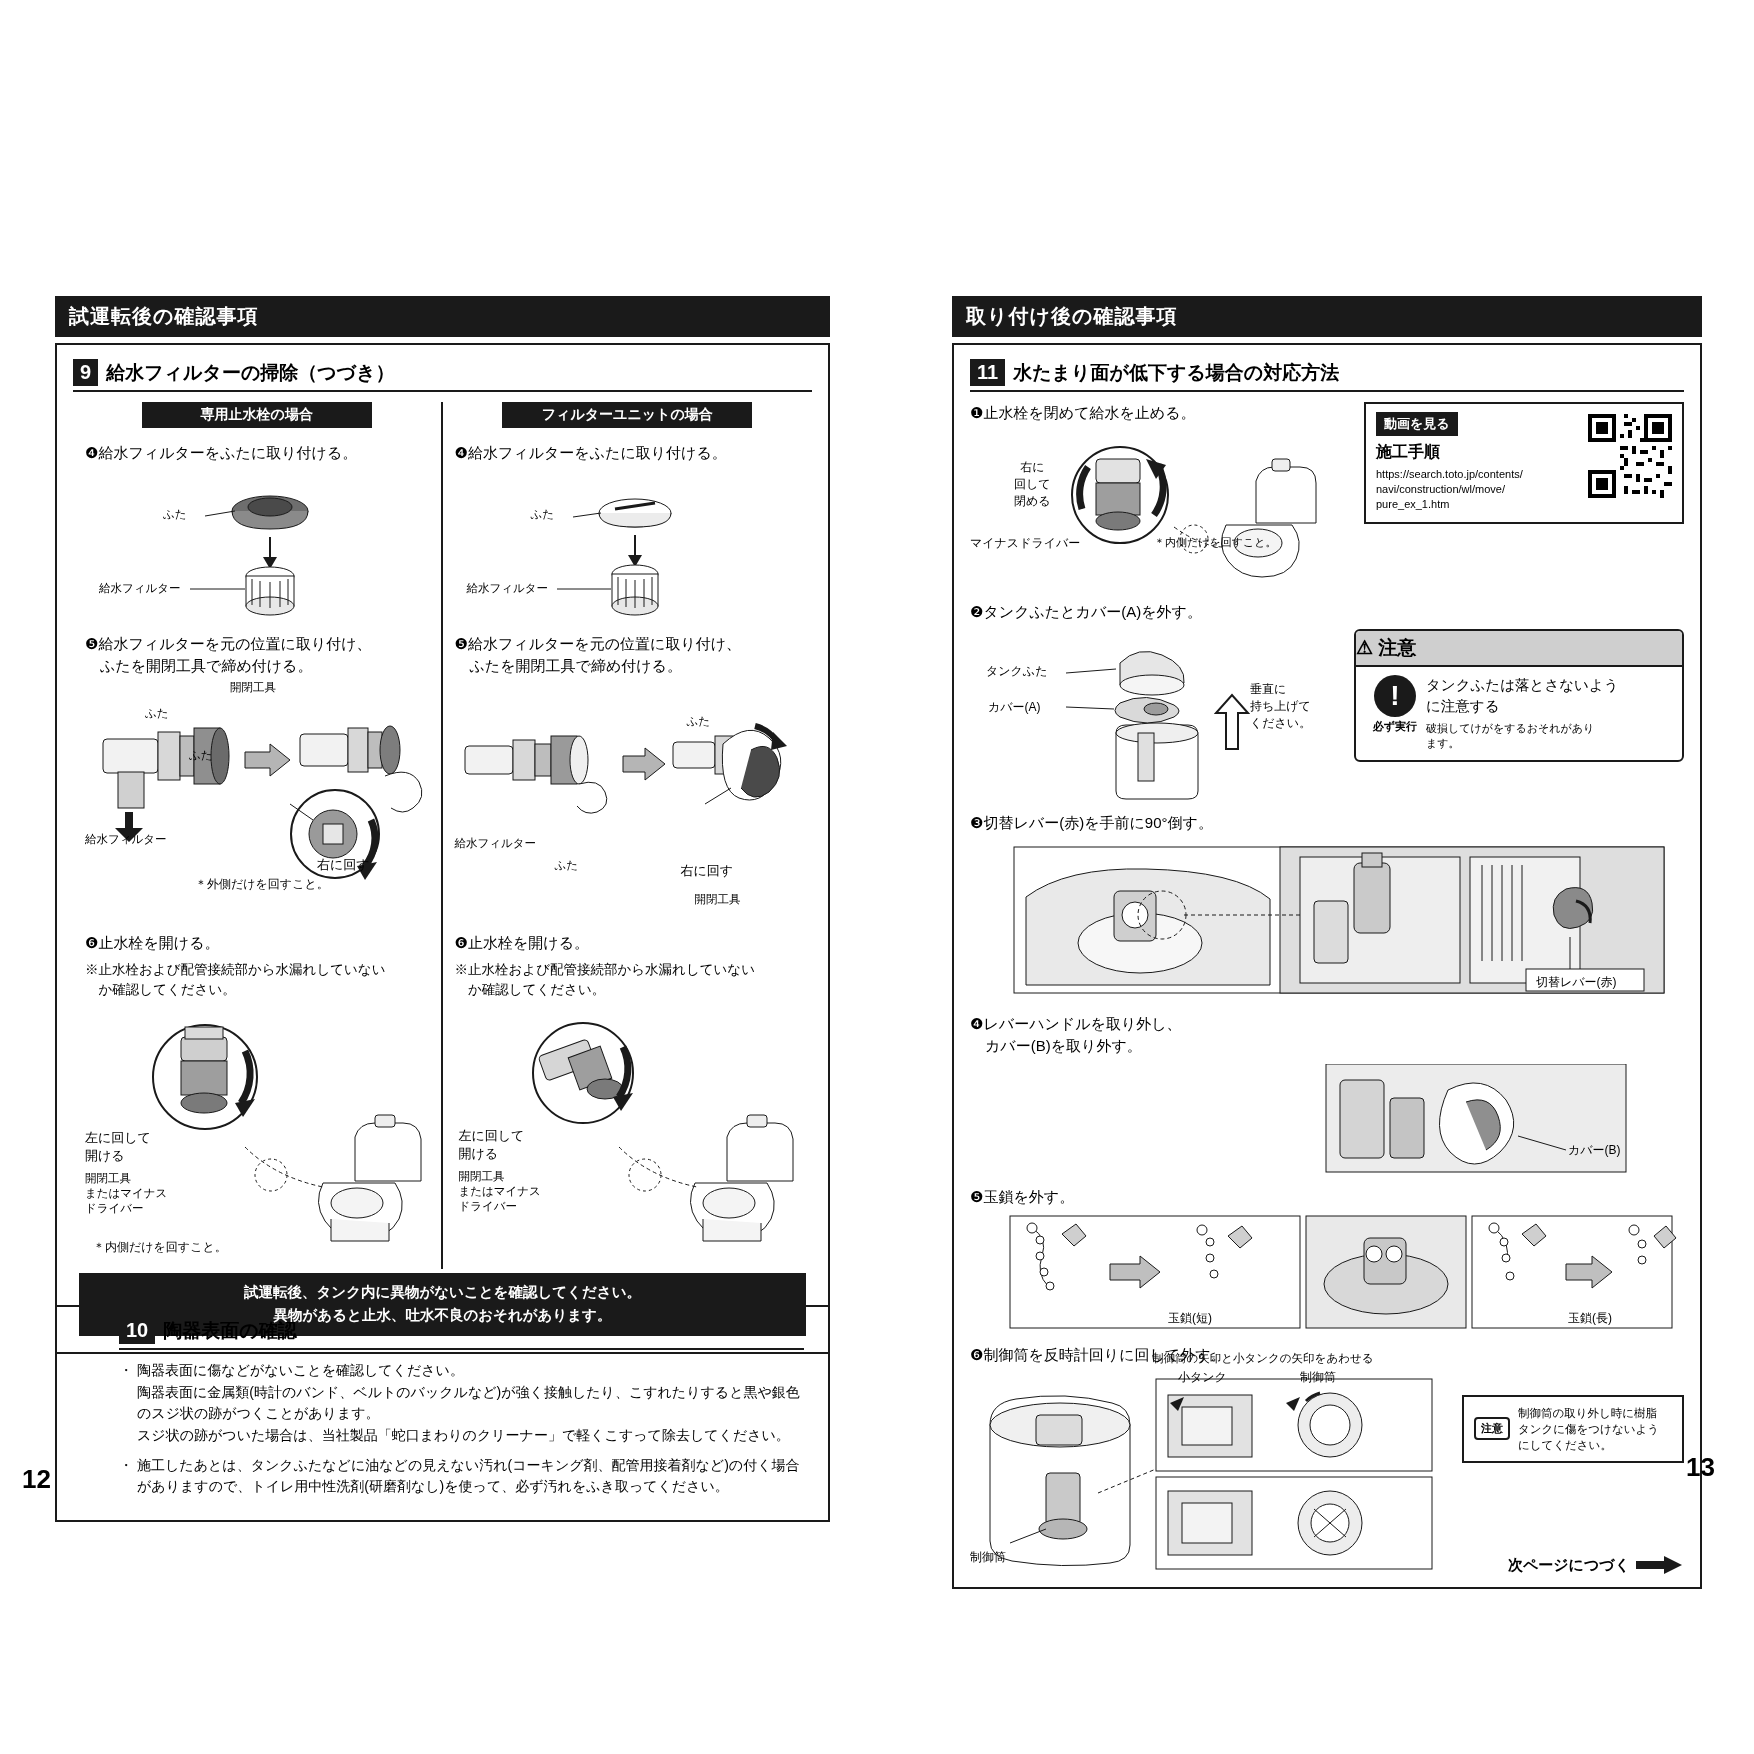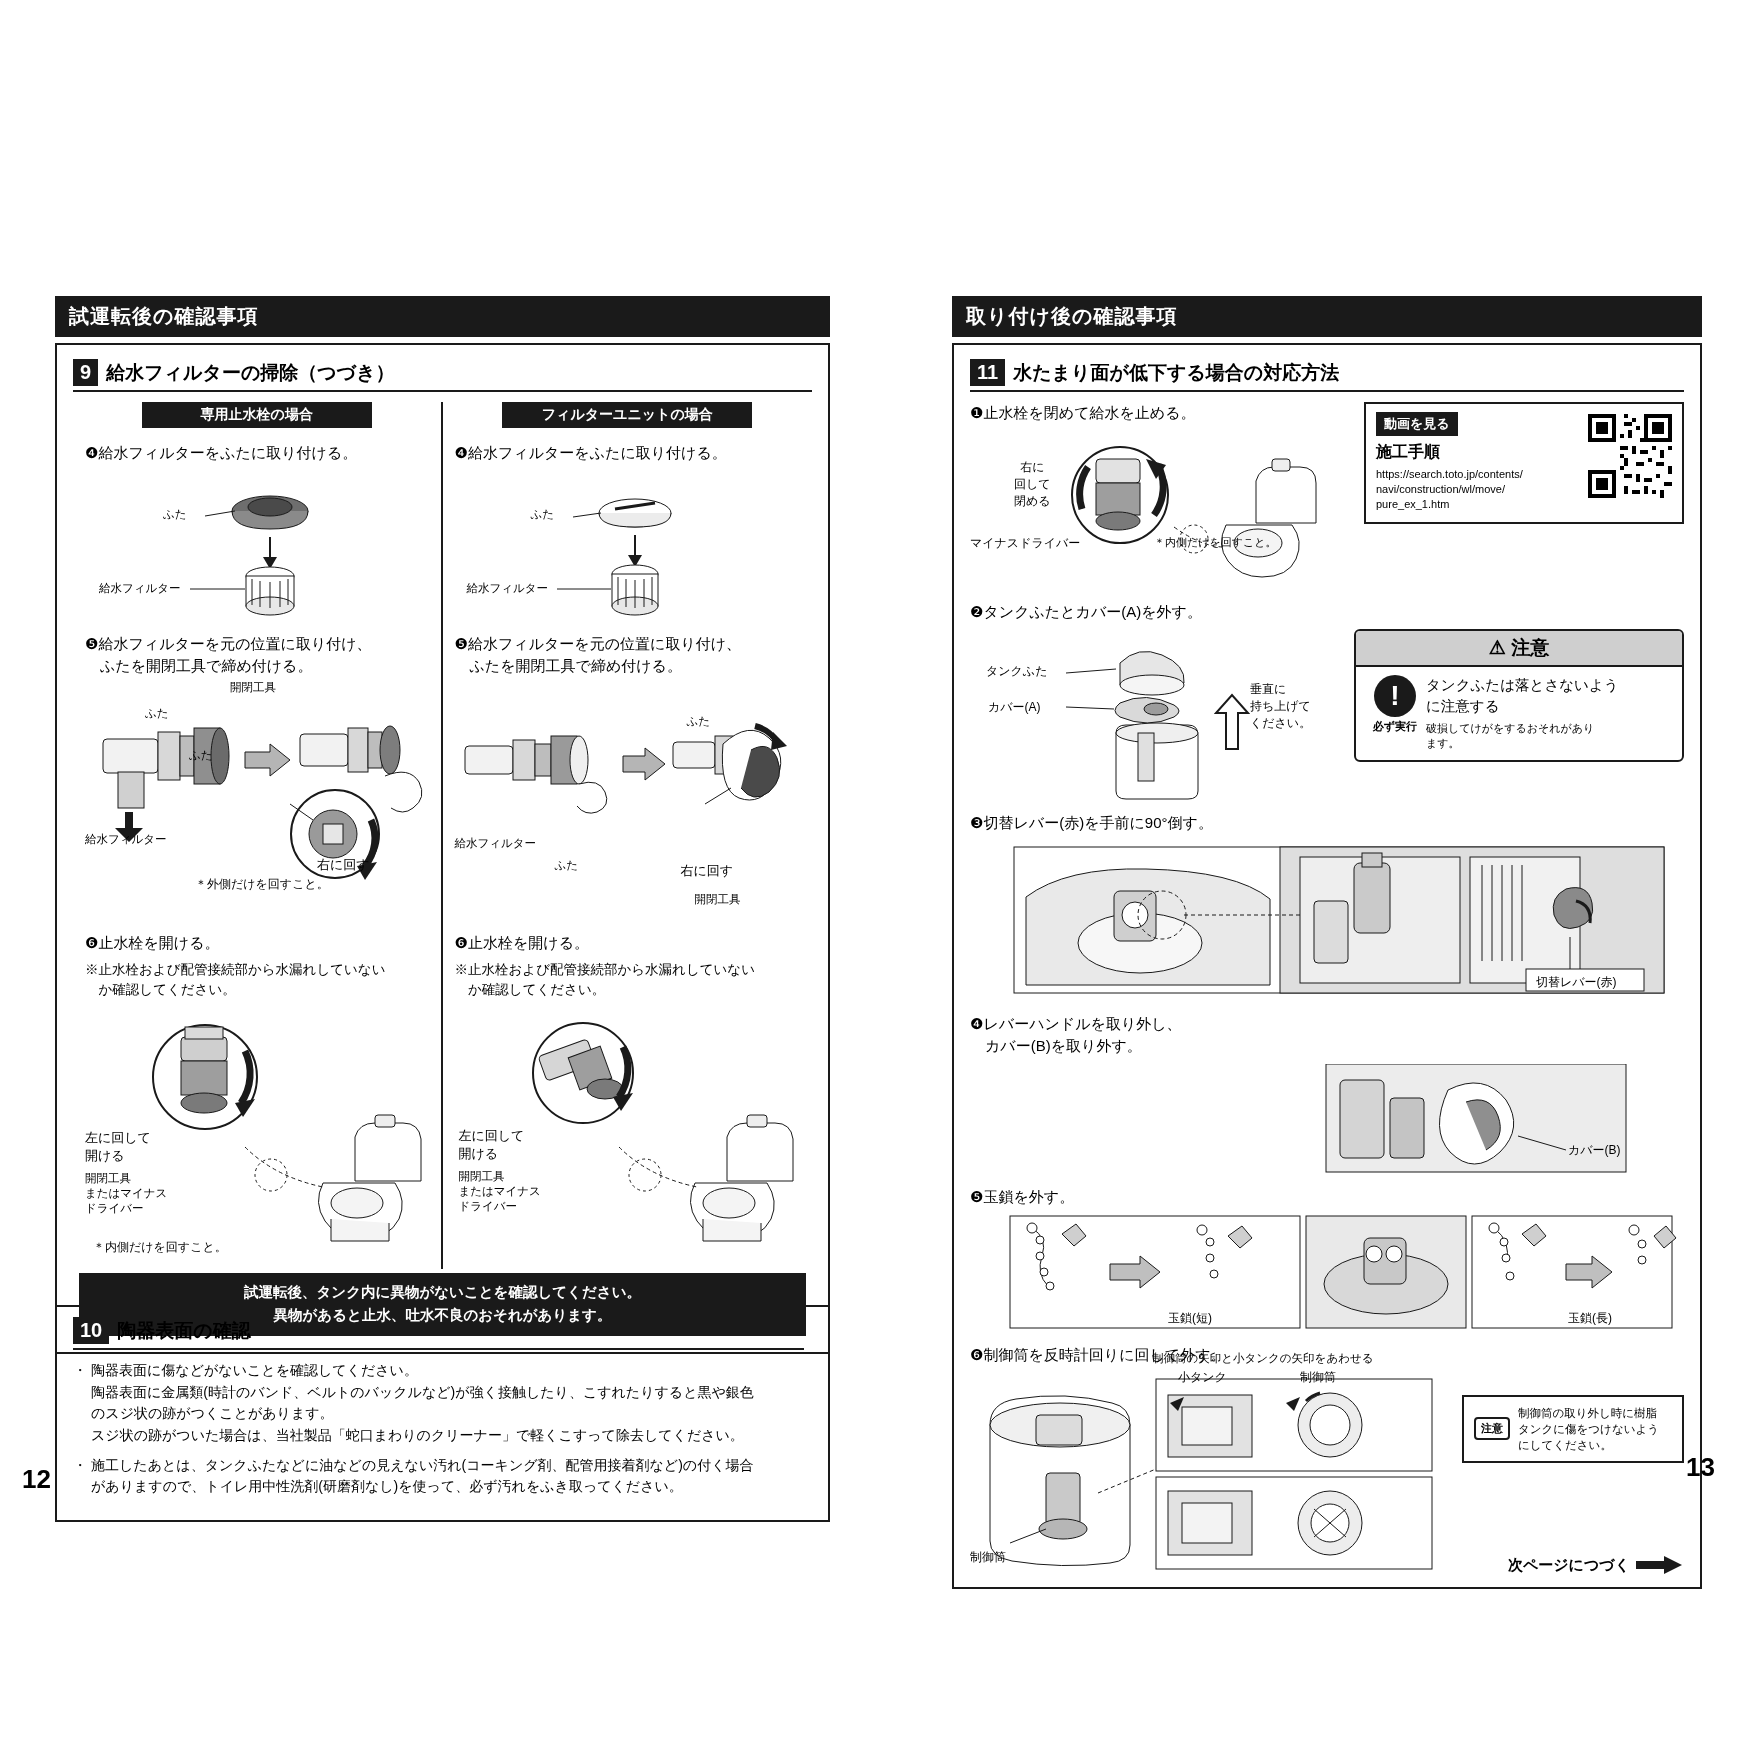--- a/index.html
+++ b/index.html
@@ -123,21 +123,21 @@
 
   #sec10 {
     position: absolute;
     left: 55px;
     top: 1305px;
     width: 775px;
     border: 2px solid #1a1a1a;
     box-sizing: border-box;
     padding: 0 0 14px 0;
   }
-  #sec10 .inner { padding: 10px 24px 0 16px; }
+  #sec10 .inner { padding: 10px 24px 0 16px; margin-left: 46px; }
   .bullet-list {
     font-size: 14px;
     line-height: 1.55;
     margin: 4px 0 0 0;
     padding: 0;
     list-style: none;
   }
   .bullet-list li { margin-bottom: 8px; display: flex; }
   .bullet-list li .dot { margin-right: 4px; }
 
@@ -183,21 +183,20 @@
   }
   .caution-box {
     border: 2px solid #1a1a1a;
     border-radius: 6px;
     width: 330px;
     box-sizing: border-box;
     overflow: hidden;
   }
   .caution-head {
     background: #cfcfcf;
-    text-align: center;
     font-size: 19px;
     font-weight: bold;
     padding: 4px 0;
     border-bottom: 2px solid #1a1a1a;
   }
   .caution-body { display: flex; padding: 8px 8px; }
   .caution-mark { width: 62px; text-align: center; flex: none; }
   .bang {
     width: 42px; height: 42px; border-radius: 50%;
     background: #1a1a1a; color: #fff; font-weight: bold;

